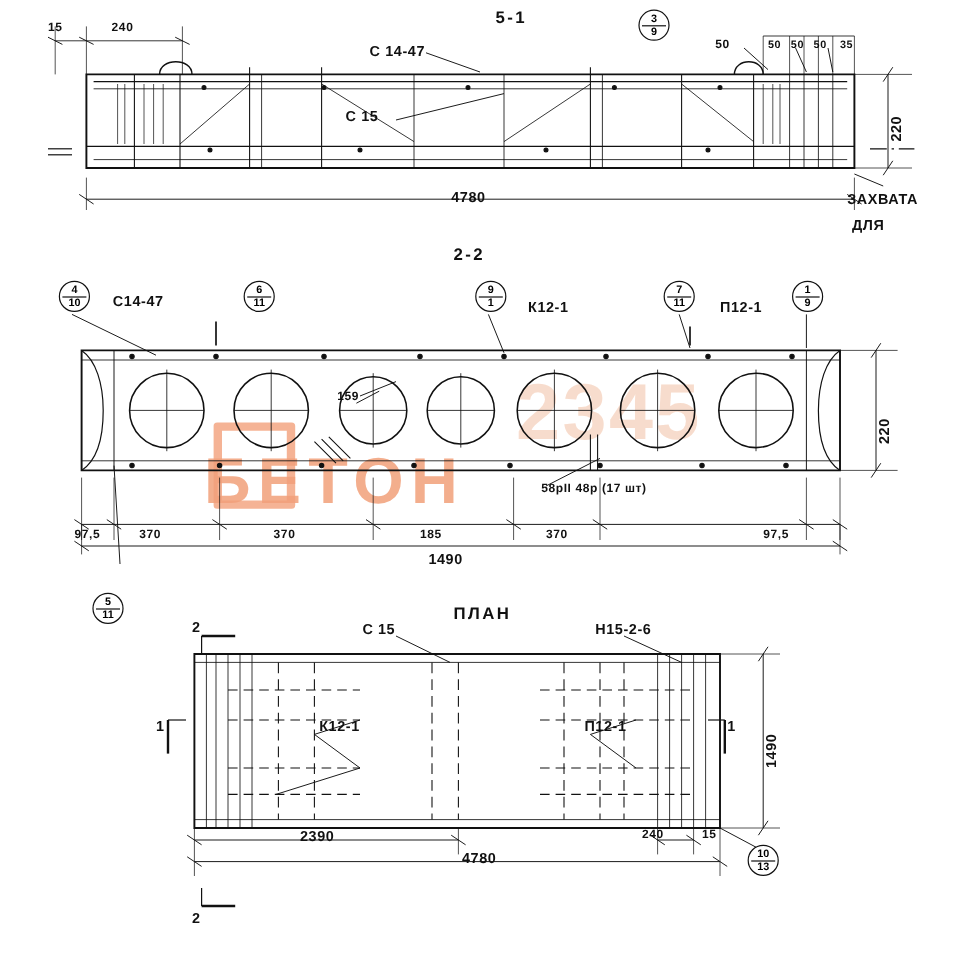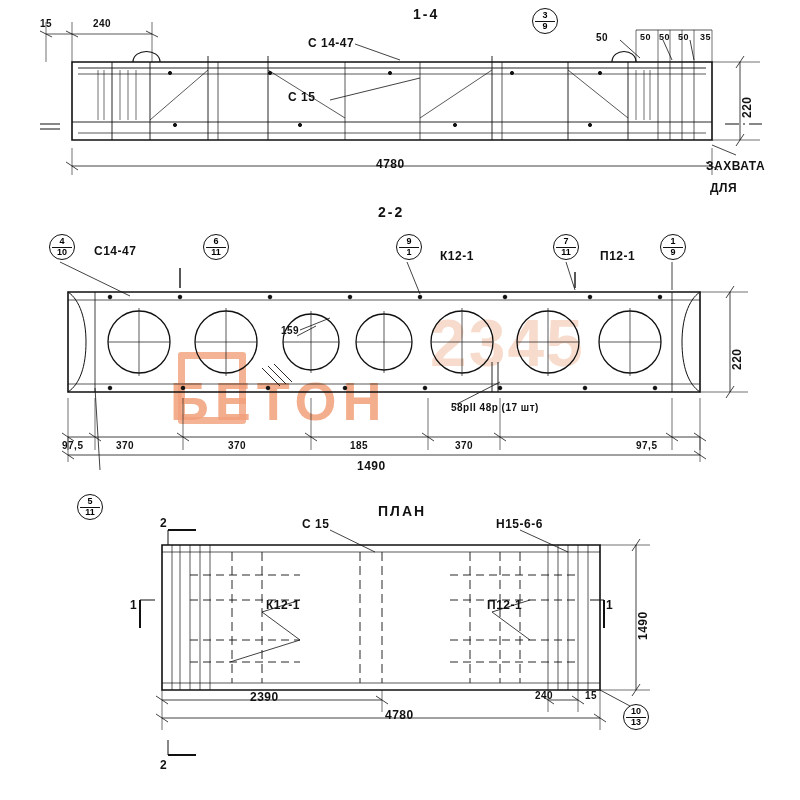--- a/index.html
+++ b/index.html
@@ -337,21 +337,21 @@
         <path d="M156 714 L168 722"></path>
           <path d="M594 714 L606 722"></path>
       </g>
 
       <path d="M600 545 L650 545 M600 690 L650 690" stroke-width="0.6"></path>
       <path d="M636 545 L636 690" stroke-width="0.8"></path>
       <path d="M632 551 L640 539 M632 696 L640 684" stroke-width="0.8"></path>
     </g>
   </svg>
 
-  <div class="lbl title" style="left:413px; top:6px;">1-4</div>
+  <div class="lbl title" style="left:413px; top:6px;">5-1</div>
   <div class="lbl small" style="left:40px; top:18px;">15</div>
   <div class="lbl small" style="left:93px; top:18px;">240</div>
   <div class="lbl small" style="left:596px; top:32px;">50</div>
   <div class="lbl tiny" style="left:640px; top:32px;">50</div>
   <div class="lbl tiny" style="left:659px; top:32px;">50</div>
   <div class="lbl tiny" style="left:678px; top:32px;">50</div>
   <div class="lbl tiny" style="left:700px; top:32px;">35</div>
   <div class="lbl" style="left:308px; top:36px;">С 14-47</div>
   <div class="lbl" style="left:288px; top:90px;">С 15</div>
   <div class="lbl" style="left:376px; top:157px;">4780</div>
@@ -369,21 +369,21 @@
   <div class="lbl small" style="left:62px; top:440px;">97,5</div>
   <div class="lbl small" style="left:116px; top:440px;">370</div>
   <div class="lbl small" style="left:228px; top:440px;">370</div>
   <div class="lbl small" style="left:350px; top:440px;">185</div>
   <div class="lbl small" style="left:455px; top:440px;">370</div>
   <div class="lbl small" style="left:636px; top:440px;">97,5</div>
   <div class="lbl" style="left:357px; top:459px;">1490</div>
 
   <div class="lbl title" style="left:378px; top:503px;text-align:right;">ПЛАН</div>
   <div class="lbl" style="left:302px; top:517px;">С 15</div>
-  <div class="lbl" style="left:496px; top:517px;">Н15-6-6</div>
+  <div class="lbl" style="left:496px; top:517px;">Н15-2-6</div>
   <div class="lbl" style="left:266px; top:598px;">К12-1</div>
   <div class="lbl" style="left:487px; top:598px;">П12-1</div>
   <div class="lbl" style="left:160px; top:516px;">2</div>
   <div class="lbl" style="left:160px; top:758px;">2</div>
   <div class="lbl" style="left:130px; top:598px;">1</div>
   <div class="lbl" style="left:606px; top:598px;">1</div>
   <div class="lbl" style="left:250px; top:690px;">2390</div>
   <div class="lbl" style="left:385px; top:708px;">4780</div>
   <div class="lbl small" style="left:535px; top:690px;">240</div>
   <div class="lbl small" style="left:585px; top:690px;">15</div>

